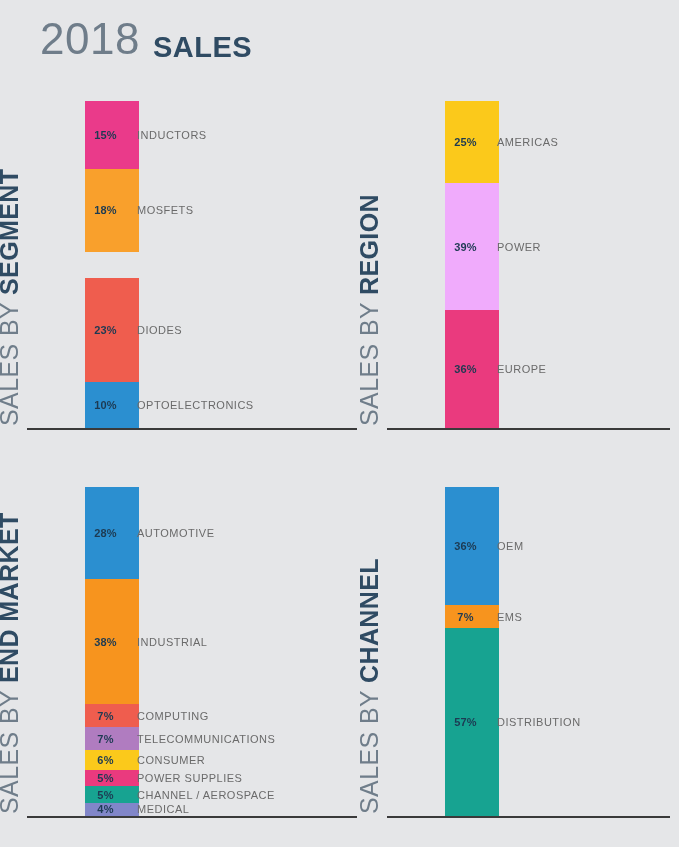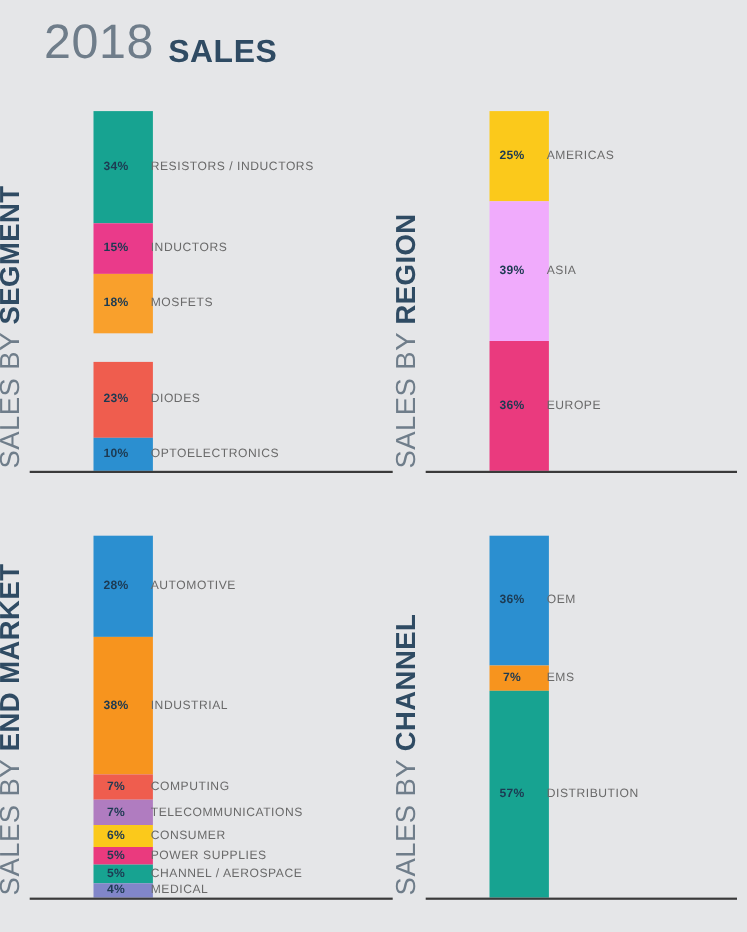--- a/index.html
+++ b/index.html
@@ -132,24 +132,20 @@
 <div id="header">
   <span class="year">2018</span>
   <span class="word">SALES</span>
 </div>
 
 <div class="panel" id="panel-segment">
   <div class="axis-title">
     <span class="light">SALES BY </span><span class="bold">SEGMENT</span>
   </div>
   <div class="bar tall">
-      <div class="seg" style="flex: 34 0 0px; background: rgb(23, 163, 145);">
-        <span class="seg-pct">34%</span>
-        <span class="seg-label">RESISTORS / INDUCTORS</span>
-      </div>
       <div class="seg" style="flex: 15 0 0px; background: rgb(234, 58, 138);">
         <span class="seg-pct">15%</span>
         <span class="seg-label">INDUCTORS</span>
       </div>
       <div class="seg" style="flex: 18 0 0px; background: rgb(249, 160, 44);">
         <span class="seg-pct">18%</span>
         <span class="seg-label">MOSFETS</span>
       </div>
       <div class="seg" style="flex: 23 0 0px; background: rgb(239, 93, 78); margin-top: 26px;">
         <span class="seg-pct">23%</span>
@@ -167,21 +163,21 @@
   <div class="axis-title">
     <span class="light">SALES BY </span><span class="bold">REGION</span>
   </div>
   <div class="bar tall">
       <div class="seg" style="flex: 25 0 0px; background: rgb(251, 201, 27);">
         <span class="seg-pct">25%</span>
         <span class="seg-label">AMERICAS</span>
       </div>
       <div class="seg" style="flex: 39 0 0px; background: #f0abfc;">
         <span class="seg-pct">39%</span>
-        <span class="seg-label">ASIA</span>
+        <span class="seg-label">POWER</span>
       </div>
       <div class="seg" style="flex: 36 0 0px; background: rgb(234, 58, 126);">
         <span class="seg-pct">36%</span>
         <span class="seg-label">EUROPE</span>
       </div>
     </div>
   <div class="baseline"></div>
 </div>
 
 <div class="panel" id="panel-endmarket">

